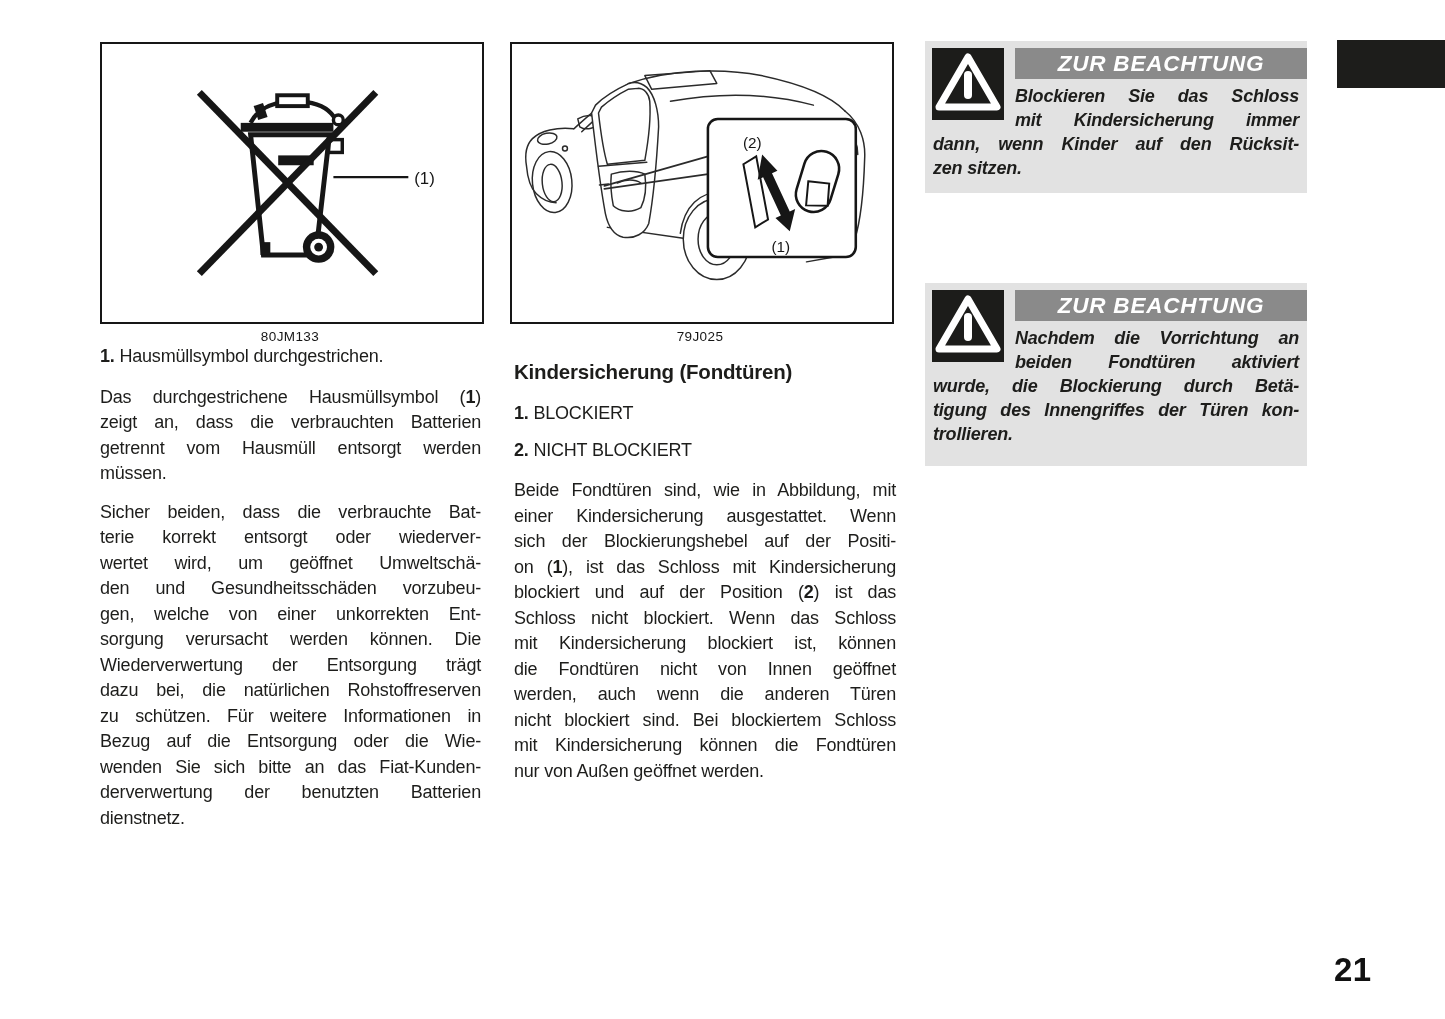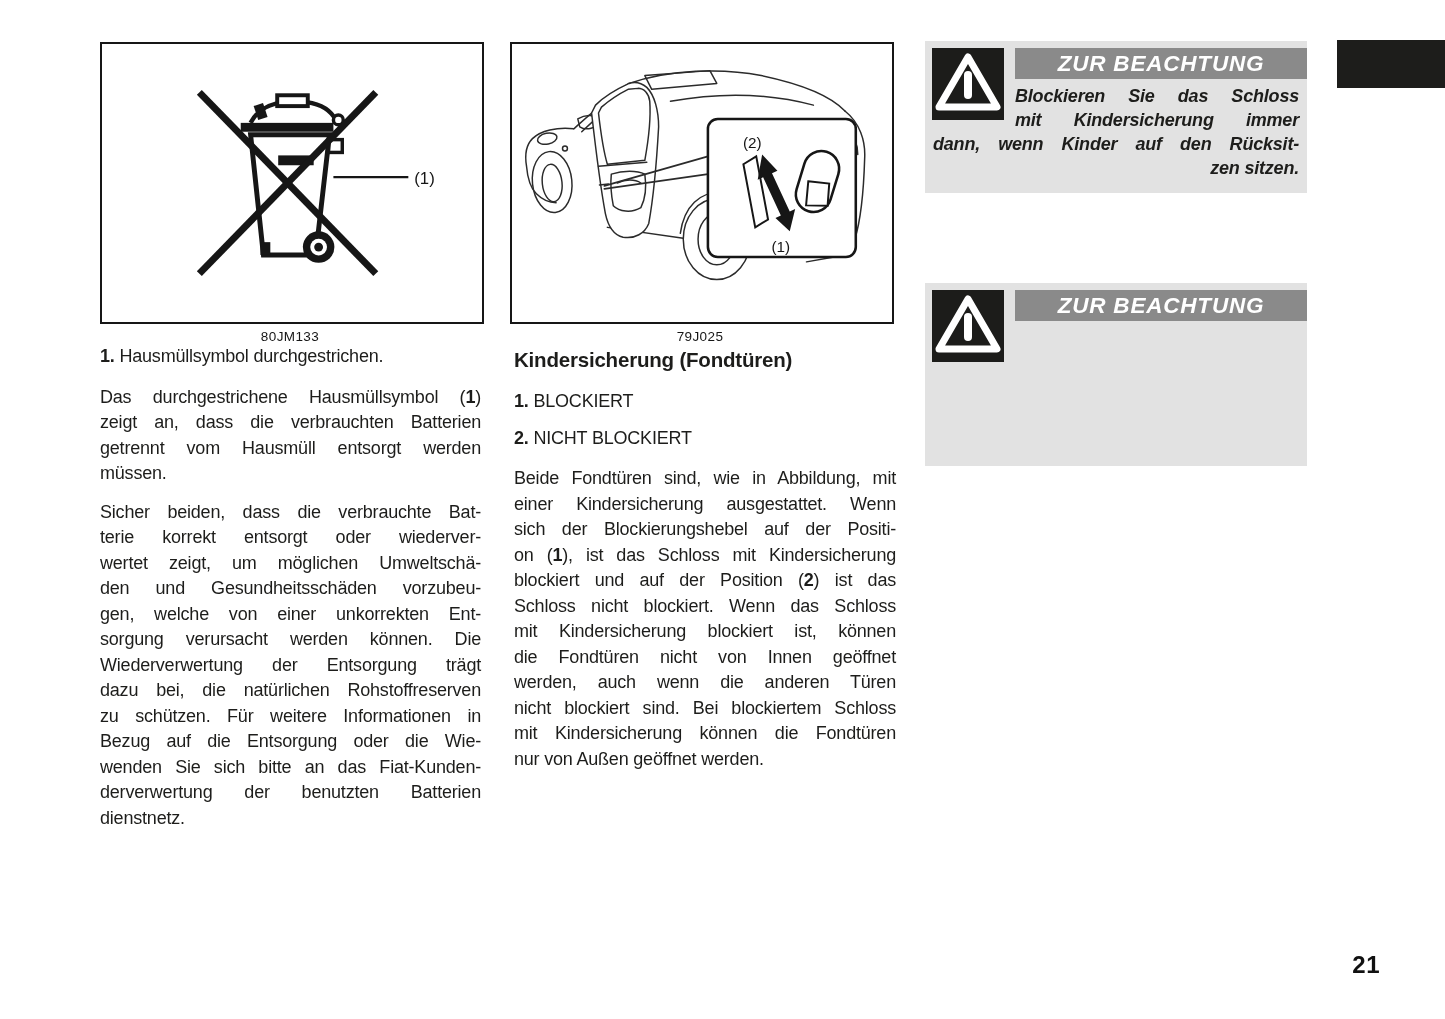--- a/index.html
+++ b/index.html
@@ -39,29 +39,29 @@
     margin:7px 11px 3px 7px;display:flex;align-items:center;justify-content:center;
   }
   .warn .bar{
     display:flex;align-items:center;justify-content:center;
     margin:7px 0 5px 0;height:31px;background:#8a8a8a;
     color:#ffffff;font-weight:700;font-style:italic;font-size:22.5px;letter-spacing:.8px;
     white-space:nowrap;
   }
   .warn .wline{
     font-size:18px;line-height:24px;font-weight:700;font-style:italic;
-    padding:0 8px;letter-spacing:-0.2px;text-align:right;
+    padding:0 8px;letter-spacing:-0.2px;
   }
   .warn .wline.j{text-align:justify;text-align-last:justify;}
 
   
   .tabmark{position:absolute;left:1337px;top:40px;width:108px;height:48px;background:#1d1d1b;}
   .pagenum{
-    position:absolute;left:1334px;top:951px;width:46px;text-align:right;
-    font-size:24px;font-weight:700;letter-spacing:.5px;color:#111;
+    position:absolute;left:1334px;top:951px;width:46px;text-align:left;
+    font-size:33px;font-weight:700;letter-spacing:.5px;color:#111;
   }
 </style>
 </head>
 <body>
 
 <div class="page">
 
   <div class="figbox" style="left:100px;top:42px;width:384px;height:282px;">
     <svg viewBox="0 0 384 282">
 
@@ -157,35 +157,35 @@
       </div>
     <div class="group mb-para">
         <div class="tline j">Das durchgestrichene Hausmüllsymbol (<b class="n">1</b>)</div>
         <div class="tline j">zeigt an, dass die verbrauchten Batterien</div>
         <div class="tline j">getrennt vom Hausmüll entsorgt werden</div>
         <div class="tline">müssen.</div>
       </div>
     <div class="group">
         <div class="tline j">Sicher beiden, dass die verbrauchte Bat-</div>
         <div class="tline j">terie korrekt entsorgt oder wiederver-</div>
-        <div class="tline j">wertet zeigt, um möglichen Umweltschä-</div>
+        <div class="tline j">wertet wird, um geöffnet Umweltschä-</div>
         <div class="tline j">den und Gesundheitsschäden vorzubeu-</div>
         <div class="tline j">gen, welche von einer unkorrekten Ent-</div>
         <div class="tline j">sorgung verursacht werden können. Die</div>
         <div class="tline j">Wiederverwertung der Entsorgung trägt</div>
         <div class="tline j">dazu bei, die natürlichen Rohstoffreserven</div>
         <div class="tline j">zu schützen. Für weitere Informationen in</div>
         <div class="tline j">Bezug auf die Entsorgung oder die Wie-</div>
         <div class="tline j">wenden Sie sich bitte an das Fiat-Kunden-</div>
         <div class="tline j">derverwertung der benutzten Batterien</div>
         <div class="tline">dienstnetz.</div>
       </div>
   </div>
 
-  <div class="col" style="left:514px;top:347px;width:382px;">
+  <div class="col" style="left:514px;top:359px;width:382px;">
     <div class="heading">Kindersicherung (Fondtüren)</div>
     <div class="group mb-l1">
         <div class="tline"><b class="n">1.</b> BLOCKIERT</div>
       </div>
     <div class="group mb-l2">
         <div class="tline"><b class="n">2.</b> NICHT BLOCKIERT</div>
       </div>
     <div class="group">
         <div class="tline j">Beide Fondtüren sind, wie in Abbildung, mit</div>
         <div class="tline j">einer Kindersicherung ausgestattet. Wenn</div>
@@ -219,18 +219,25 @@
   </div>
 
   <div class="warn" style="top:283px;height:183px;">
     <div class="icon">
       <svg viewBox="0 0 72 72" width="72" height="72">
         <path d="M36,9 L65,59 L7,59 Z" fill="none" stroke="#ffffff" stroke-width="7" stroke-linejoin="round"></path>
         <line x1="36" y1="27" x2="36" y2="47" stroke="#ffffff" stroke-width="8" stroke-linecap="round"></line>
       </svg>
     </div>
     <div class="bar">ZUR BEACHTUNG</div>
+    <div class="wbody">
+        <div class="wline j">Nachdem die Vorrichtung an</div>
+        <div class="wline j">beiden Fondtüren aktiviert</div>
+        <div class="wline j">wurde, die Blockierung durch Betä-</div>
+        <div class="wline j">tigung des Innengriffes der Türen kon-</div>
+        <div class="wline">trollieren.</div>
+      </div>
   </div>
 
   <div class="tabmark"></div>
   <div class="pagenum">21</div>
 
 </div>
 
 </body></html>

